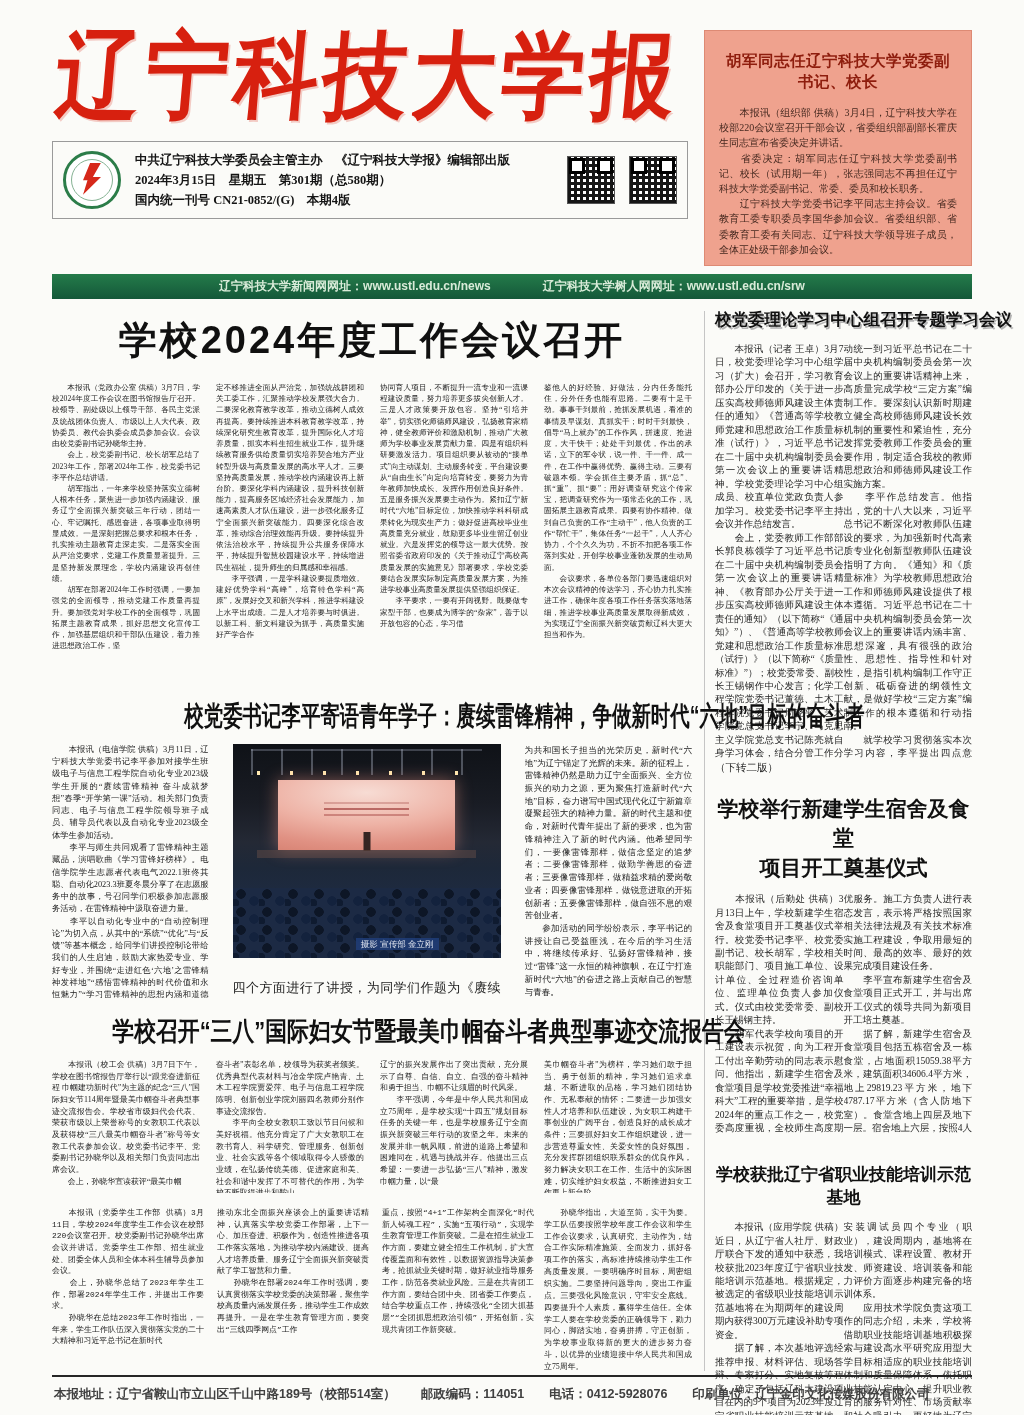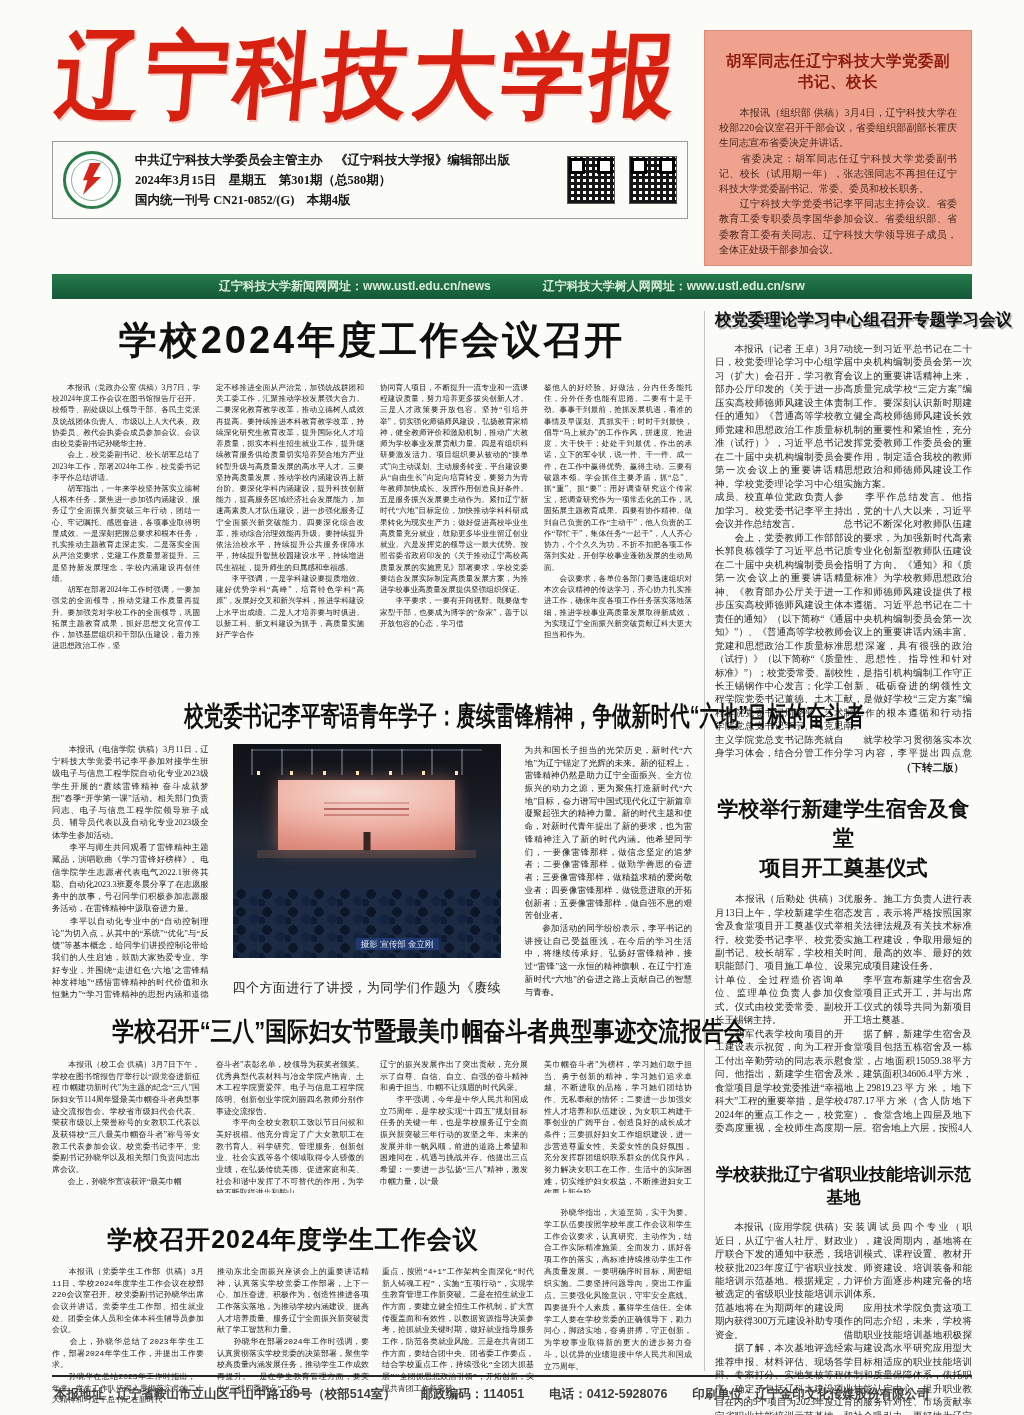--- a/index.html
+++ b/index.html
@@ -92,21 +92,21 @@
   .cols3 .col { width:152px; height:140px; font-size:7.9px;font-family:Liberation Mono, monospace; }
   .st-col4 { width:148px; height:214px; font-size:7.9px; line-height:1.5; text-align:justify;
       white-space:pre-line; overflow:hidden; }
 
   
   .th-head { font-family:"Liberation Sans","DejaVu Sans",sans-serif; font-size:16.5px; text-align:center;
       margin:4px 0 12px; text-shadow:1.5px 1.5px 0 #b3b3b3; white-space:nowrap; }
   .s-cols { display:flex; justify-content:space-between; }
   .s-col { width:143px; font-size:9.5px; line-height:1.42; text-align:justify; white-space:pre-line; overflow:hidden; }
   .th-body .s-col { height:416px; }
-  .turn-note { text-align:right; font-size:10.5px; font-weight:bold; padding-right:8px; margin-top:2px; }
+  .turn-note { text-align:left; font-size:10.5px; font-weight:normal; padding-right:8px; margin-top:2px; }
   .dorm-head { font-size:21px; text-align:center; line-height:1.4; margin:20px 0 10px; white-space:pre-line; }
   .dorm-body .s-col { height:240px; }
   .tr-head { font-size:17px; text-align:center; margin:30px 0 12px; }
   .tr-body .s-col { height:200px; }
 
   
   .footer { border-top:2px solid #262626; margin-top:auto; padding:9px 2px 0; font-size:12.5px; font-weight:bold;
       font-family:"Liberation Sans","DejaVu Sans",sans-serif; color:#404040; white-space:pre-line; }
 </style>
 </head>
@@ -200,21 +200,20 @@
           <div class="col">奋斗者”表彰名单，校领导为获奖者颁奖。优秀典型代表材料与冶金学院卢艳青、土木工程学院贾爱萍、电子与信息工程学院陈明、创新创业学院刘丽四名教师分别作事迹交流报告。
 　　李平向全校女教职工致以节日问候和美好祝福。他充分肯定了广大女教职工在教书育人、科学研究、管理服务、创新创业、社会实践等各个领域取得令人骄傲的业绩，在弘扬传统美德、促进家庭和美、社会和谐中发挥了不可替代的作用，为学校不断取得进步和鞍山、</div>
           <div class="col">辽宁的振兴发展作出了突出贡献，充分展示了自尊、自信、自立、自强的奋斗精神和勇于担当、巾帼不让须眉的时代风采。
 　　李平强调，今年是中华人民共和国成立75周年，是学校实现“十四五”规划目标任务的关键一年，也是学校服务辽宁全面振兴新突破三年行动的攻坚之年。未来的发展并非一帆风顺，前进的道路上希望和困难同在，机遇与挑战并存。他提出三点希望：一要进一步弘扬“三八”精神，激发巾帼力量，以“最</div>
           <div class="col">美巾帼奋斗者”为榜样，学习她们敢于担当、勇于创新的精神，学习她们追求卓越、不断进取的品格，学习她们团结协作、无私奉献的情怀；二要进一步加强女性人才培养和队伍建设，为女职工构建干事创业的广阔平台，创造良好的成长成才条件；三要抓好妇女工作组织建设，进一步营造尊重女性、关爱女性的良好氛围，充分发挥群团组织联系群众的优良作风，努力解决女职工在工作、生活中的实际困难，切实维护妇女权益，不断推进妇女工作再上新台阶。</div>
         </div>
       </article>
 
       <article class="st-wrap">
         <div class="st-left">
-          <h2 class="st-head">学校召开2024年度学生工作会议</h2>
           <div class="cols3">
             <div class="col">　　本报讯（党委学生工作部 供稿）3月11日，学校2024年度学生工作会议在校部220会议室召开。校党委副书记孙晓华出席会议并讲话。党委学生工作部、招生就业处、团委全体人员和全体本科生辅导员参加会议。
 　　会上，孙晓华总结了2023年学生工作，部署2024年学生工作，并提出工作要求。
 　　孙晓华在总结2023年工作时指出，一年来，学生工作队伍深入贯彻落实党的二十大精神和习近平总书记在新时代</div>
             <div class="col">推动东北全面振兴座谈会上的重要讲话精神，认真落实学校党委工作部署，上下一心、加压奋进、积极作为，创造性推进各项工作落实落地，为推动学校内涵建设、提高人才培养质量、服务辽宁全面振兴新突破贡献了学工智慧和力量。
 　　孙晓华在部署2024年工作时强调，要认真贯彻落实学校党委的决策部署，聚焦学校高质量内涵发展任务，推动学生工作成效再提升。一是在学生教育管理方面，要突出“三线四季网点”工作</div>
             <div class="col">重点，按照“4+1”工作架构全面深化“时代新人铸魂工程”，实施“五项行动”，实现学生教育管理工作新突破。二是在招生就业工作方面，要建立健全招生工作机制，扩大宣传覆盖面和有效性，以数据资源指导决策参考，抢抓就业关键时期，做好就业指导服务工作，防范各类就业风险。三是在共青团工作方面，要结合团中央、团省委工作要点，结合学校重点工作，持续强化“全团大抓基层”“全团抓思想政治引领”，开拓创新，实现共青团工作新突破。</div>
           </div>
         </div>
         <div class="st-col4">　　孙晓华指出，大道至简，实干为要。学工队伍要按照学校年度工作会议和学生工作会议要求，认真研究、主动作为，结合工作实际精准施策、全面发力，抓好各项工作的落实，高标准持续推动学生工作高质量发展。一要明确序时目标，周密组织实施。二要坚持问题导向，突出工作重点。三要强化风险意识，守牢安全底线。四要提升个人素质，赢得学生信任。全体学工人要在学校党委的正确领导下，勠力同心，脚踏实地，奋勇拼搏，守正创新，为学校事业取得新的更大的进步努力奋斗，以优异的业绩迎接中华人民共和国成立75周年。</div>

